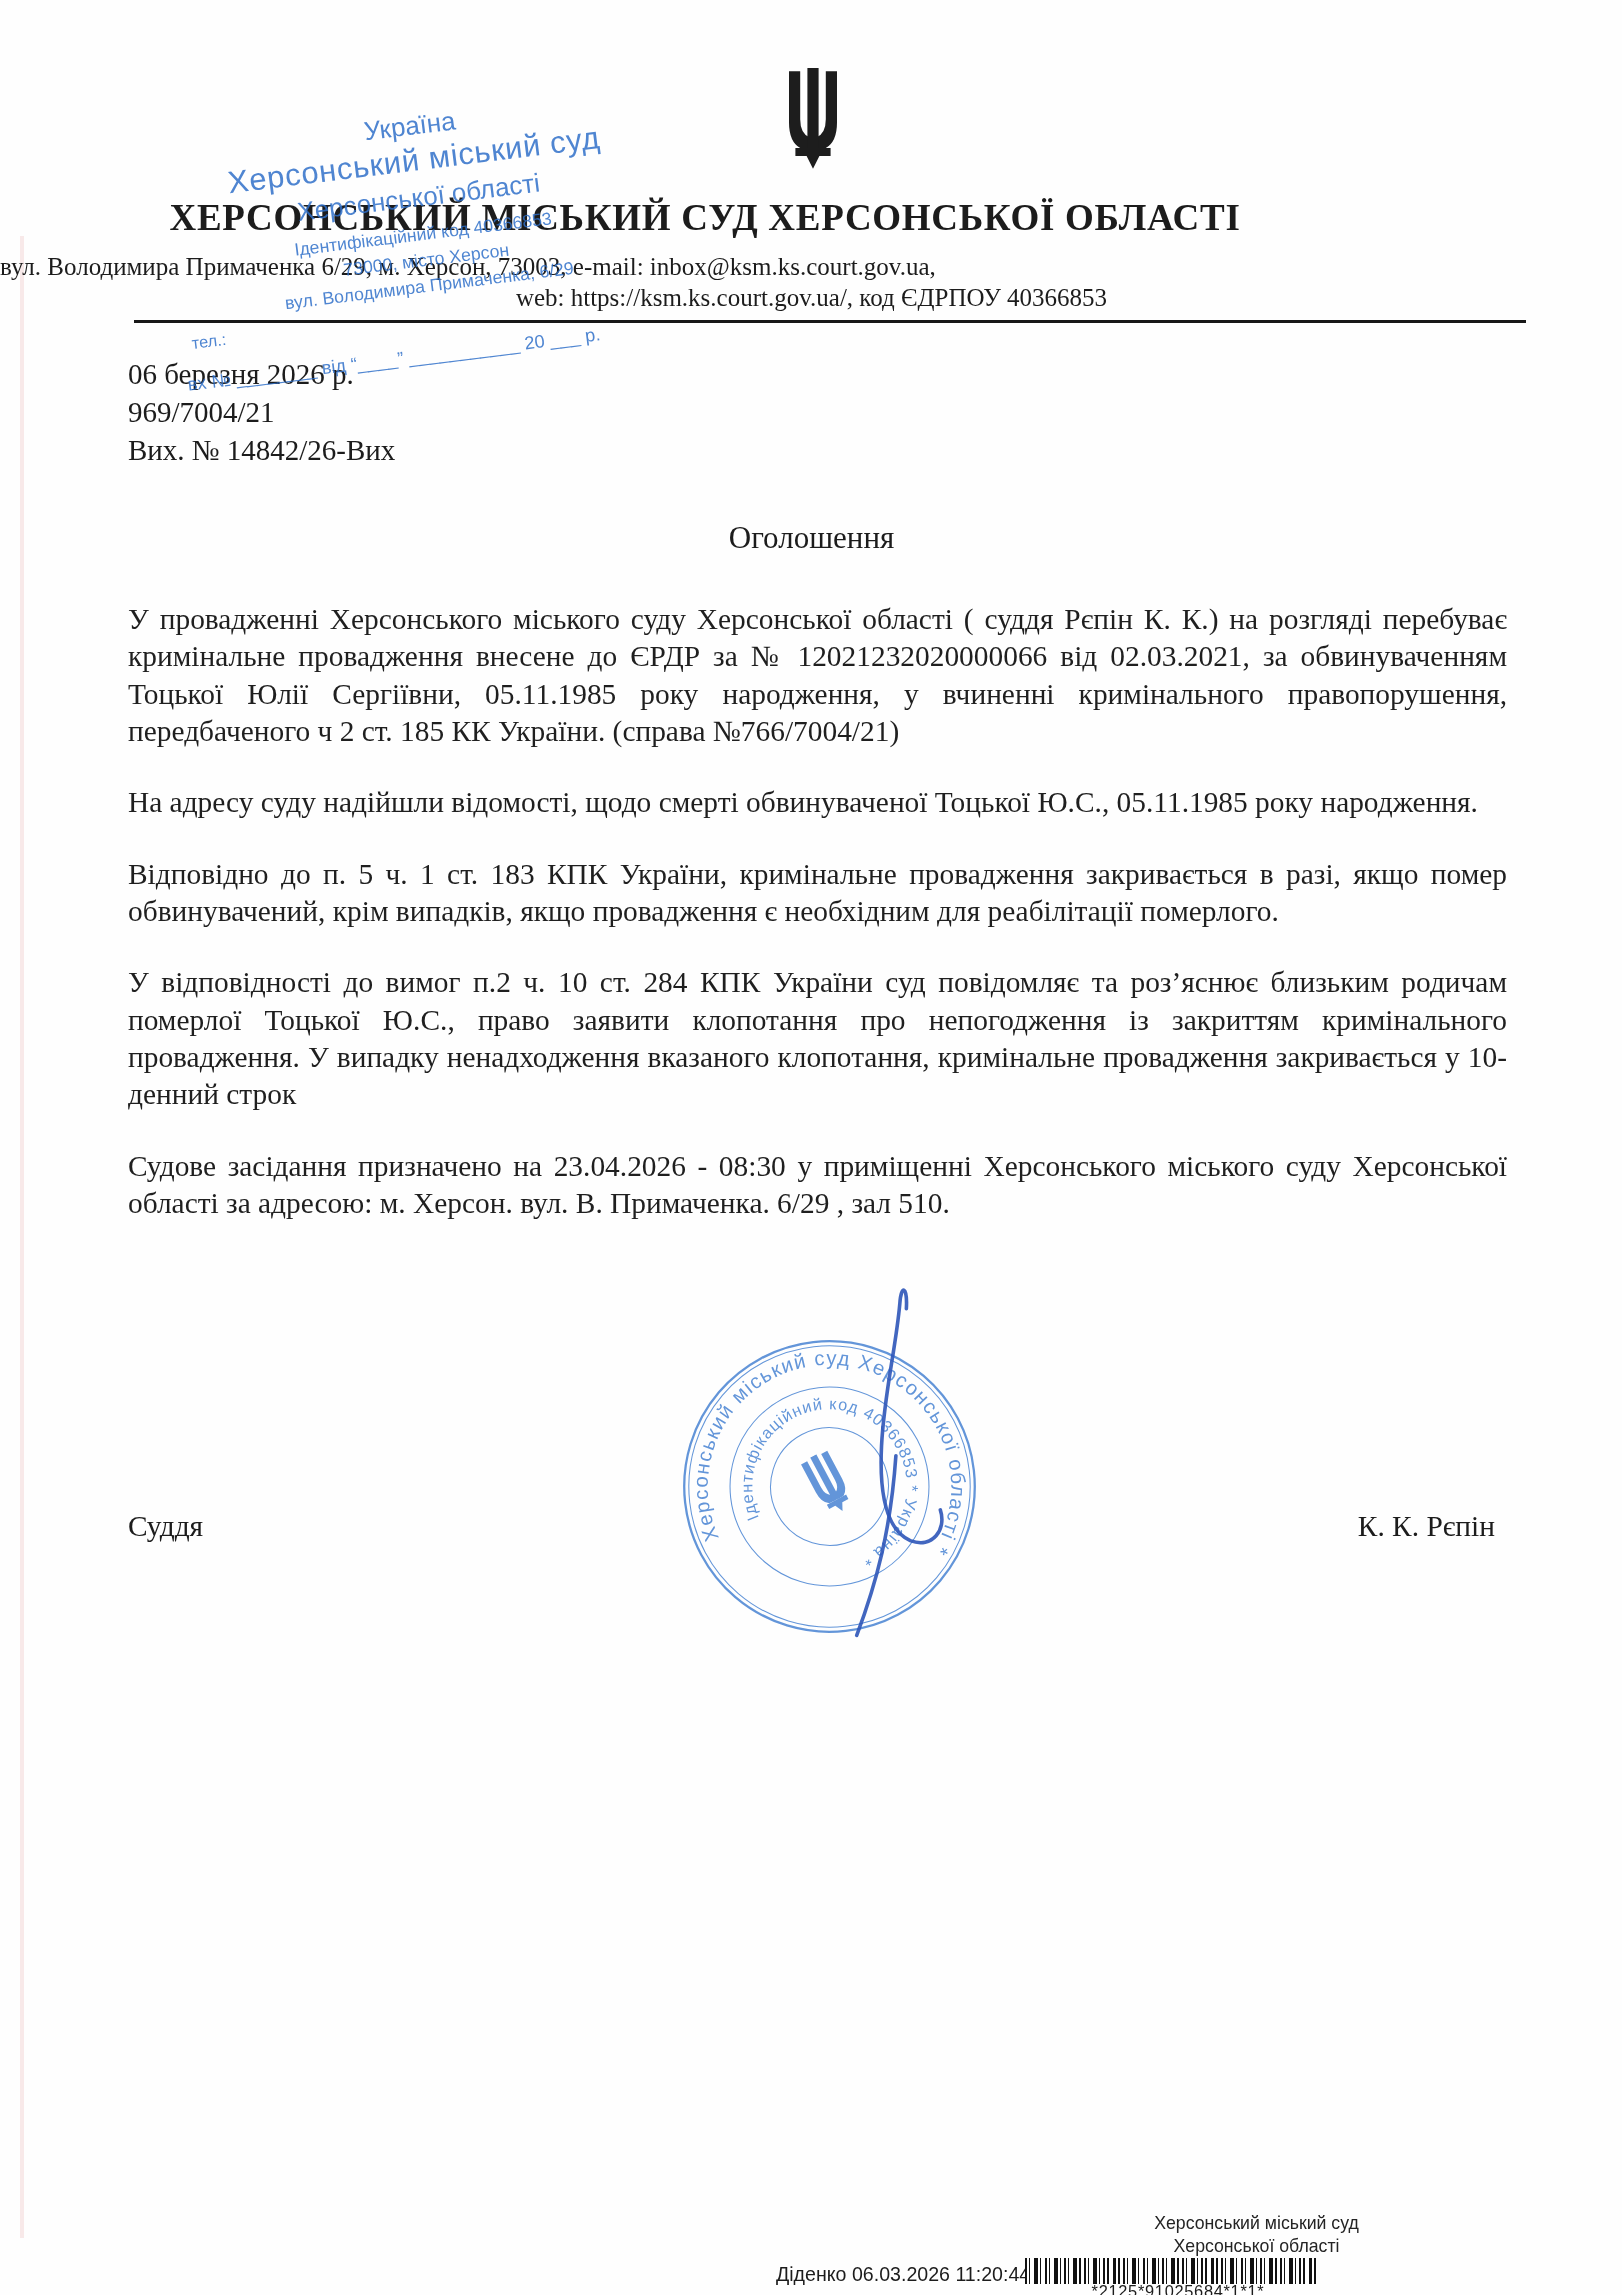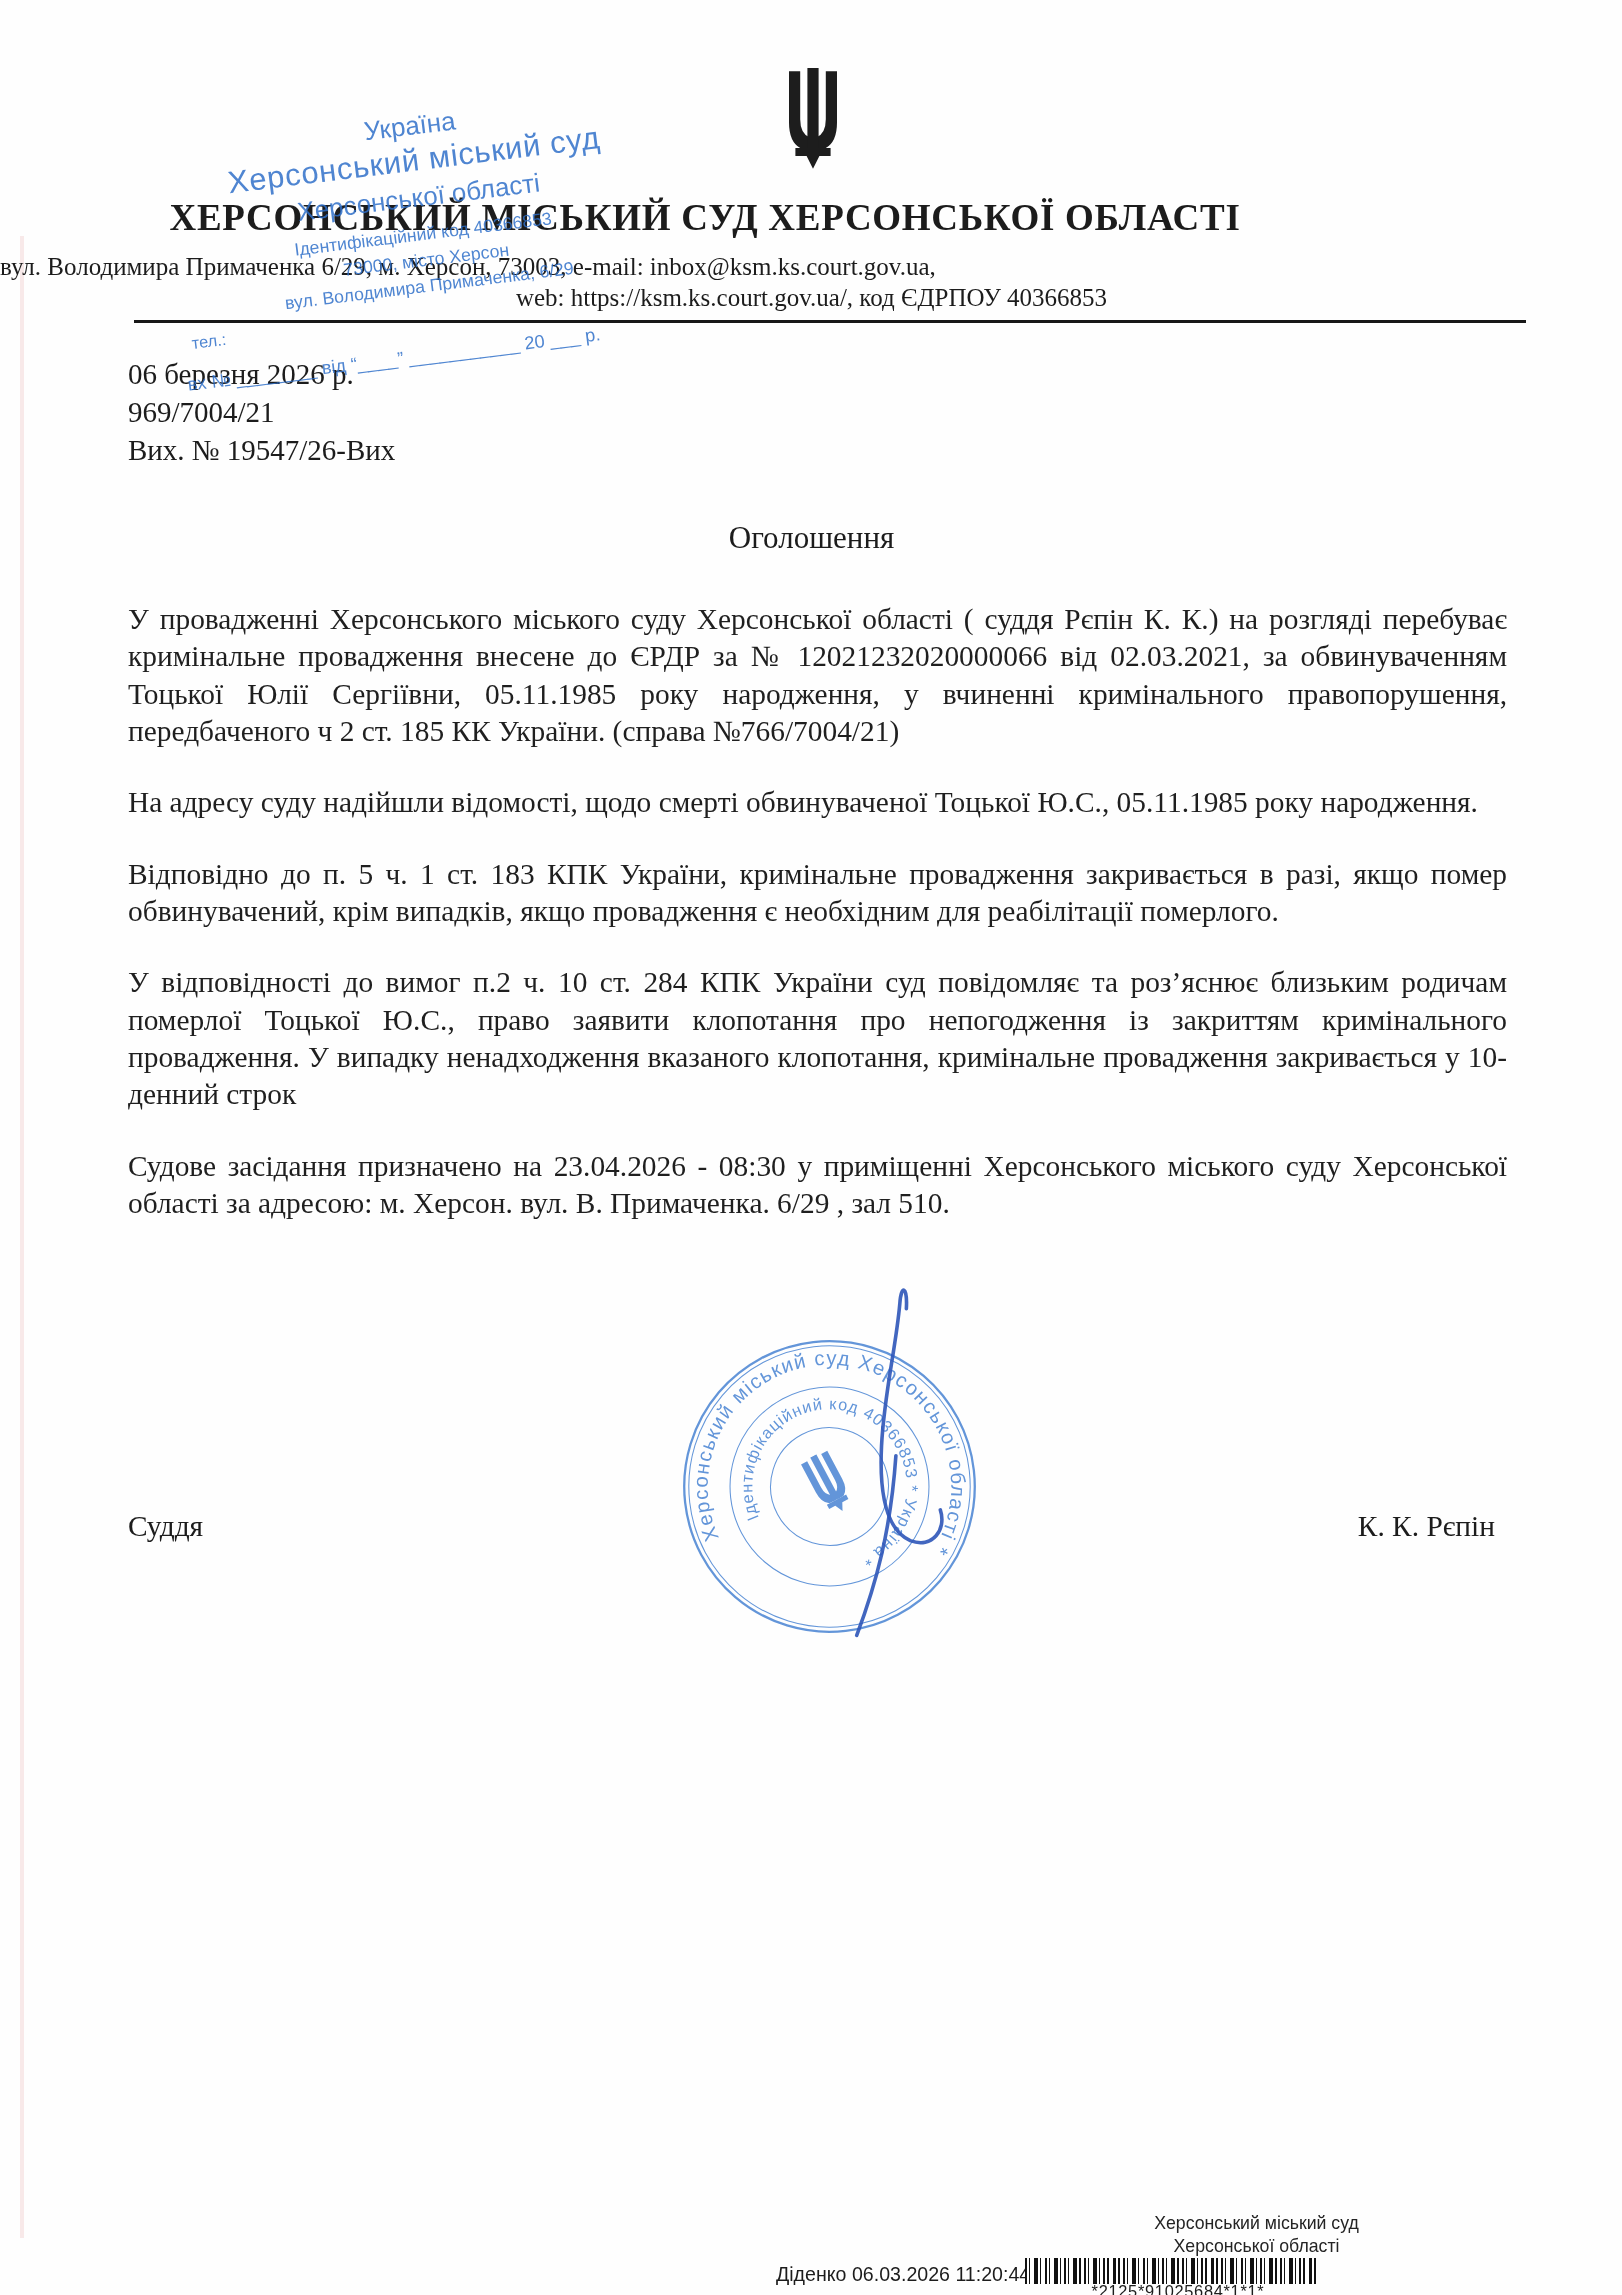--- a/index.html
+++ b/index.html
@@ -100,21 +100,21 @@
     <div class="st-3">Ідентифікаційний код 40366853</div>
     <div class="st-4">73000, місто Херсон</div>
     <div class="st-5">вул. Володимира Примаченка, 6/29</div>
     <div class="st-6">тел.:</div>
     <div class="st-7">вх № ________  від “____” ___________ 20 ___ р.</div>
   </div>
 
   <div class="meta">
     <div>06 березня 2026 р.</div>
     <div>969/7004/21</div>
-    <div>Вих. № 19547/26-Вих</div>
+    <div>Вих. № 14842/26-Вих</div>
   </div>
 
   <div class="doc-title">Оголошення</div>
 
   <div class="body-text">
     <p>У провадженні Херсонського міського суду Херсонської області ( суддя Рєпін К. К.) на розгляді перебуває кримінальне провадження внесене до ЄРДР за № 12021232020000066 від 02.03.2021, за обвинуваченням Тоцької Юлії Сергіївни, 05.11.1985 року народження, у вчиненні кримінального правопорушення, передбаченого ч 2 ст. 185 КК України. (справа №766/7004/21)</p>
     <p>На адресу суду надійшли відомості, щодо смерті обвинуваченої Тоцької Ю.С., 05.11.1985 року народження.</p>
     <p>Відповідно до п. 5 ч. 1 ст. 183 КПК України, кримінальне провадження закривається в разі, якщо помер обвинувачений, крім випадків, якщо провадження є необхідним для реабілітації померлого.</p>
     <p>У відповідності до вимог п.2 ч. 10 ст. 284 КПК України суд повідомляє та роз’яснює близьким родичам померлої Тоцької Ю.С., право заявити клопотання про непогодження із закриттям кримінального провадження. У випадку ненадходження вказаного клопотання, кримінальне провадження закривається у 10-денний строк</p>
     <p>Судове засідання призначено на 23.04.2026 - 08:30 у приміщенні Херсонського міського суду Херсонської області за адресою: м. Херсон. вул. В. Примаченка. 6/29 , зал 510.</p>

